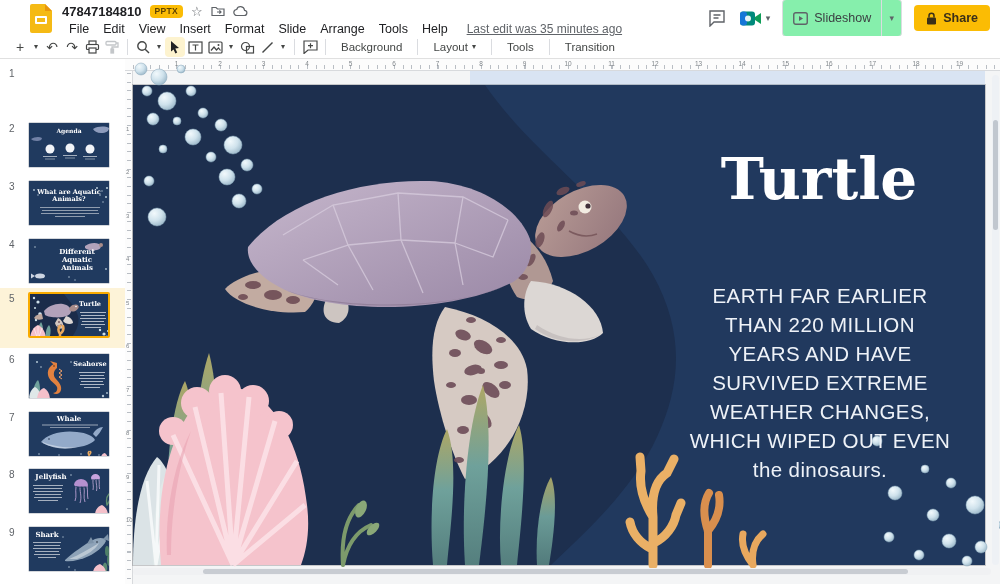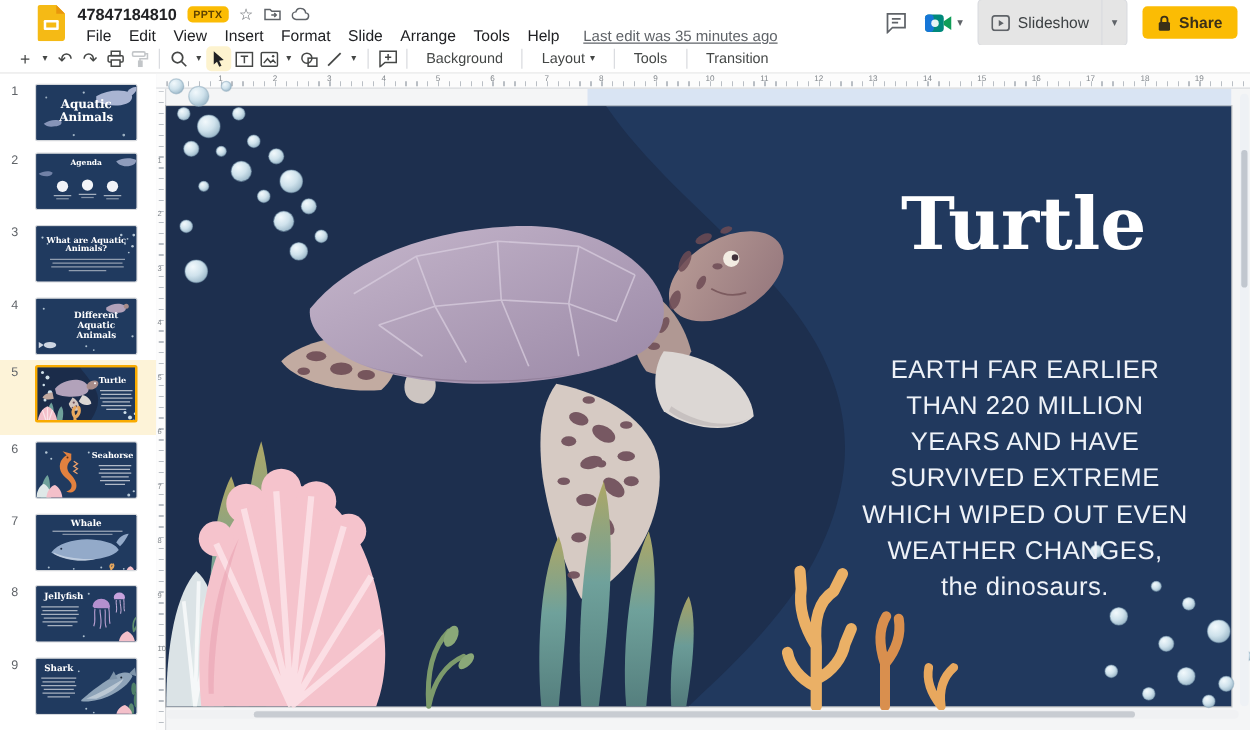--- a/index.html
+++ b/index.html
@@ -13,21 +13,21 @@
   .title-block{position:absolute;left:62px;top:2px;}
   .title-row{display:flex;align-items:center;height:18px;gap:8px;}
   .doc-title{font-size:13px;font-weight:700;color:#202124;}
   .badge{background:#fbbc04;color:#5f4300;font-size:8.5px;font-weight:700;
          padding:1.5px 5px;border-radius:4px;letter-spacing:.3px;}
   .tb-ic{color:#5f6368;font-size:13px;line-height:13px;display:inline-flex;align-items:center;cursor:pointer;}
   .menu-row{display:flex;align-items:center;height:16px;margin-top:1px;}
   .menu-item{font-size:12.5px;color:#202124;padding:0 7px;cursor:pointer;border-radius:3px;}
   .last-edit{font-size:12px;color:#5f6368;text-decoration:underline;margin-left:12px;cursor:pointer;}
   .topbar-right{position:absolute;right:10px;top:4px;display:flex;align-items:center;gap:12px;height:28px;}
-  .btn-slideshow{display:flex;align-items:center;height:38px;border:1px solid #dadce0;border-radius:4px;background:#e5e5e5;}
+  .btn-slideshow{display:flex;align-items:center;height:38px;border:1px solid #dadce0;border-radius:4px;background:#86efac;}
   .btn-slideshow .main{display:flex;align-items:center;gap:6px;padding:0 10px;font-size:12.5px;
         font-weight:500;color:#3c4043;height:100%;cursor:pointer;}
   .btn-slideshow .caret-seg{width:20px;height:100%;display:flex;align-items:center;justify-content:center;
         border-left:1px solid #dadce0;color:#5f6368;font-size:9px;cursor:pointer;}
   .btn-share{display:flex;align-items:center;gap:6px;height:26px;padding:0 12px;border-radius:4px;
         background:#fbbc04;color:#3b3018;font-size:12.5px;font-weight:600;cursor:pointer;}
   .meet-wrap{display:flex;align-items:center;gap:3px;cursor:pointer;}
   .mini-caret{font-size:9px;color:#5f6368;}
 
   
@@ -271,33 +271,20 @@
         <span>Transition</span>
       </span>
   </div>
 
   <div class="workspace">
 
     <aside class="filmstrip">
 
       <div class="fs-row" style="top:8px">
         <span class="fs-num">1</span>
-        <div class="fs-thumb">
-          <svg width="82" height="46" viewBox="0 0 82 46">
-            <rect width="82" height="46" fill="#203a5f"></rect>
-            <path d="M48 9 C56 4 68 3 75 6 C78 9 77 13 72 15 C64 18 54 16 48 13 Z" fill="#a9b4d2"></path>
-            <path d="M73 5 C76 2 79 1 81 2 C80 5 78 8 75 9 Z" fill="#a9b4d2"></path>
-            <path d="M6 31 C10 28 16 27 20 29 C21 31 19 33 15 33 C11 34 8 33 6 31 Z" fill="#8694b8"></path>
-            <circle cx="38" cy="6" r=".9" fill="#cfe0ea" opacity=".8"></circle>
-              <circle cx="30" cy="40" r=".9" fill="#cfe0ea" opacity=".7"></circle>
-            <circle cx="70" cy="40" r="1.1" fill="#cfe0ea" opacity=".7"></circle>
-              <circle cx="8" cy="10" r=".8" fill="#cfe0ea" opacity=".7"></circle>
-          </svg>
-          <div class="t-title tt1">Aquatic Animals</div>
-        </div>
       </div>
 
       <div class="fs-row" style="top:63px">
         <span class="fs-num">2</span>
         <div class="fs-thumb">
           <svg width="82" height="46" viewBox="0 0 82 46">
             <rect width="82" height="46" fill="#203a5f"></rect>
             <path d="M64 6 C69 3 76 3 80 5 C80 8 77 10 72 10 C68 10 65 8 64 6 Z" fill="#9aa7c7" opacity=".9"></path>
             <path d="M2 16 C5 14 10 13 13 15 C13 17 11 18 8 18 C5 18 3 17 2 16 Z" fill="#8694b8" opacity=".8"></path>
             <circle cx="21" cy="26" r="4.5" fill="#f2f4f8"></circle>
@@ -719,22 +706,22 @@
               <circle cx="834" cy="476" r="5" fill="url(#bub)"></circle>
           </g>
         </svg>
 
         <div class="slide-title">Turtle</div>
         <div class="slide-body">
             <div>EARTH FAR EARLIER</div>
             <div>THAN 220 MILLION</div>
             <div>YEARS AND HAVE</div>
             <div>SURVIVED EXTREME</div>
+            <div>WEATHER CHANGES,</div>
             <div>WHICH WIPED OUT EVEN</div>
-            <div>WEATHER CHANGES,</div>
             <div>the dinosaurs.</div>
           </div>
       </div>
 
       <div class="v-scrollbar">
           <div class="vthumb"></div>
         </div>
       <div class="h-scrollbar">
           <div class="hthumb"></div>
         </div>

